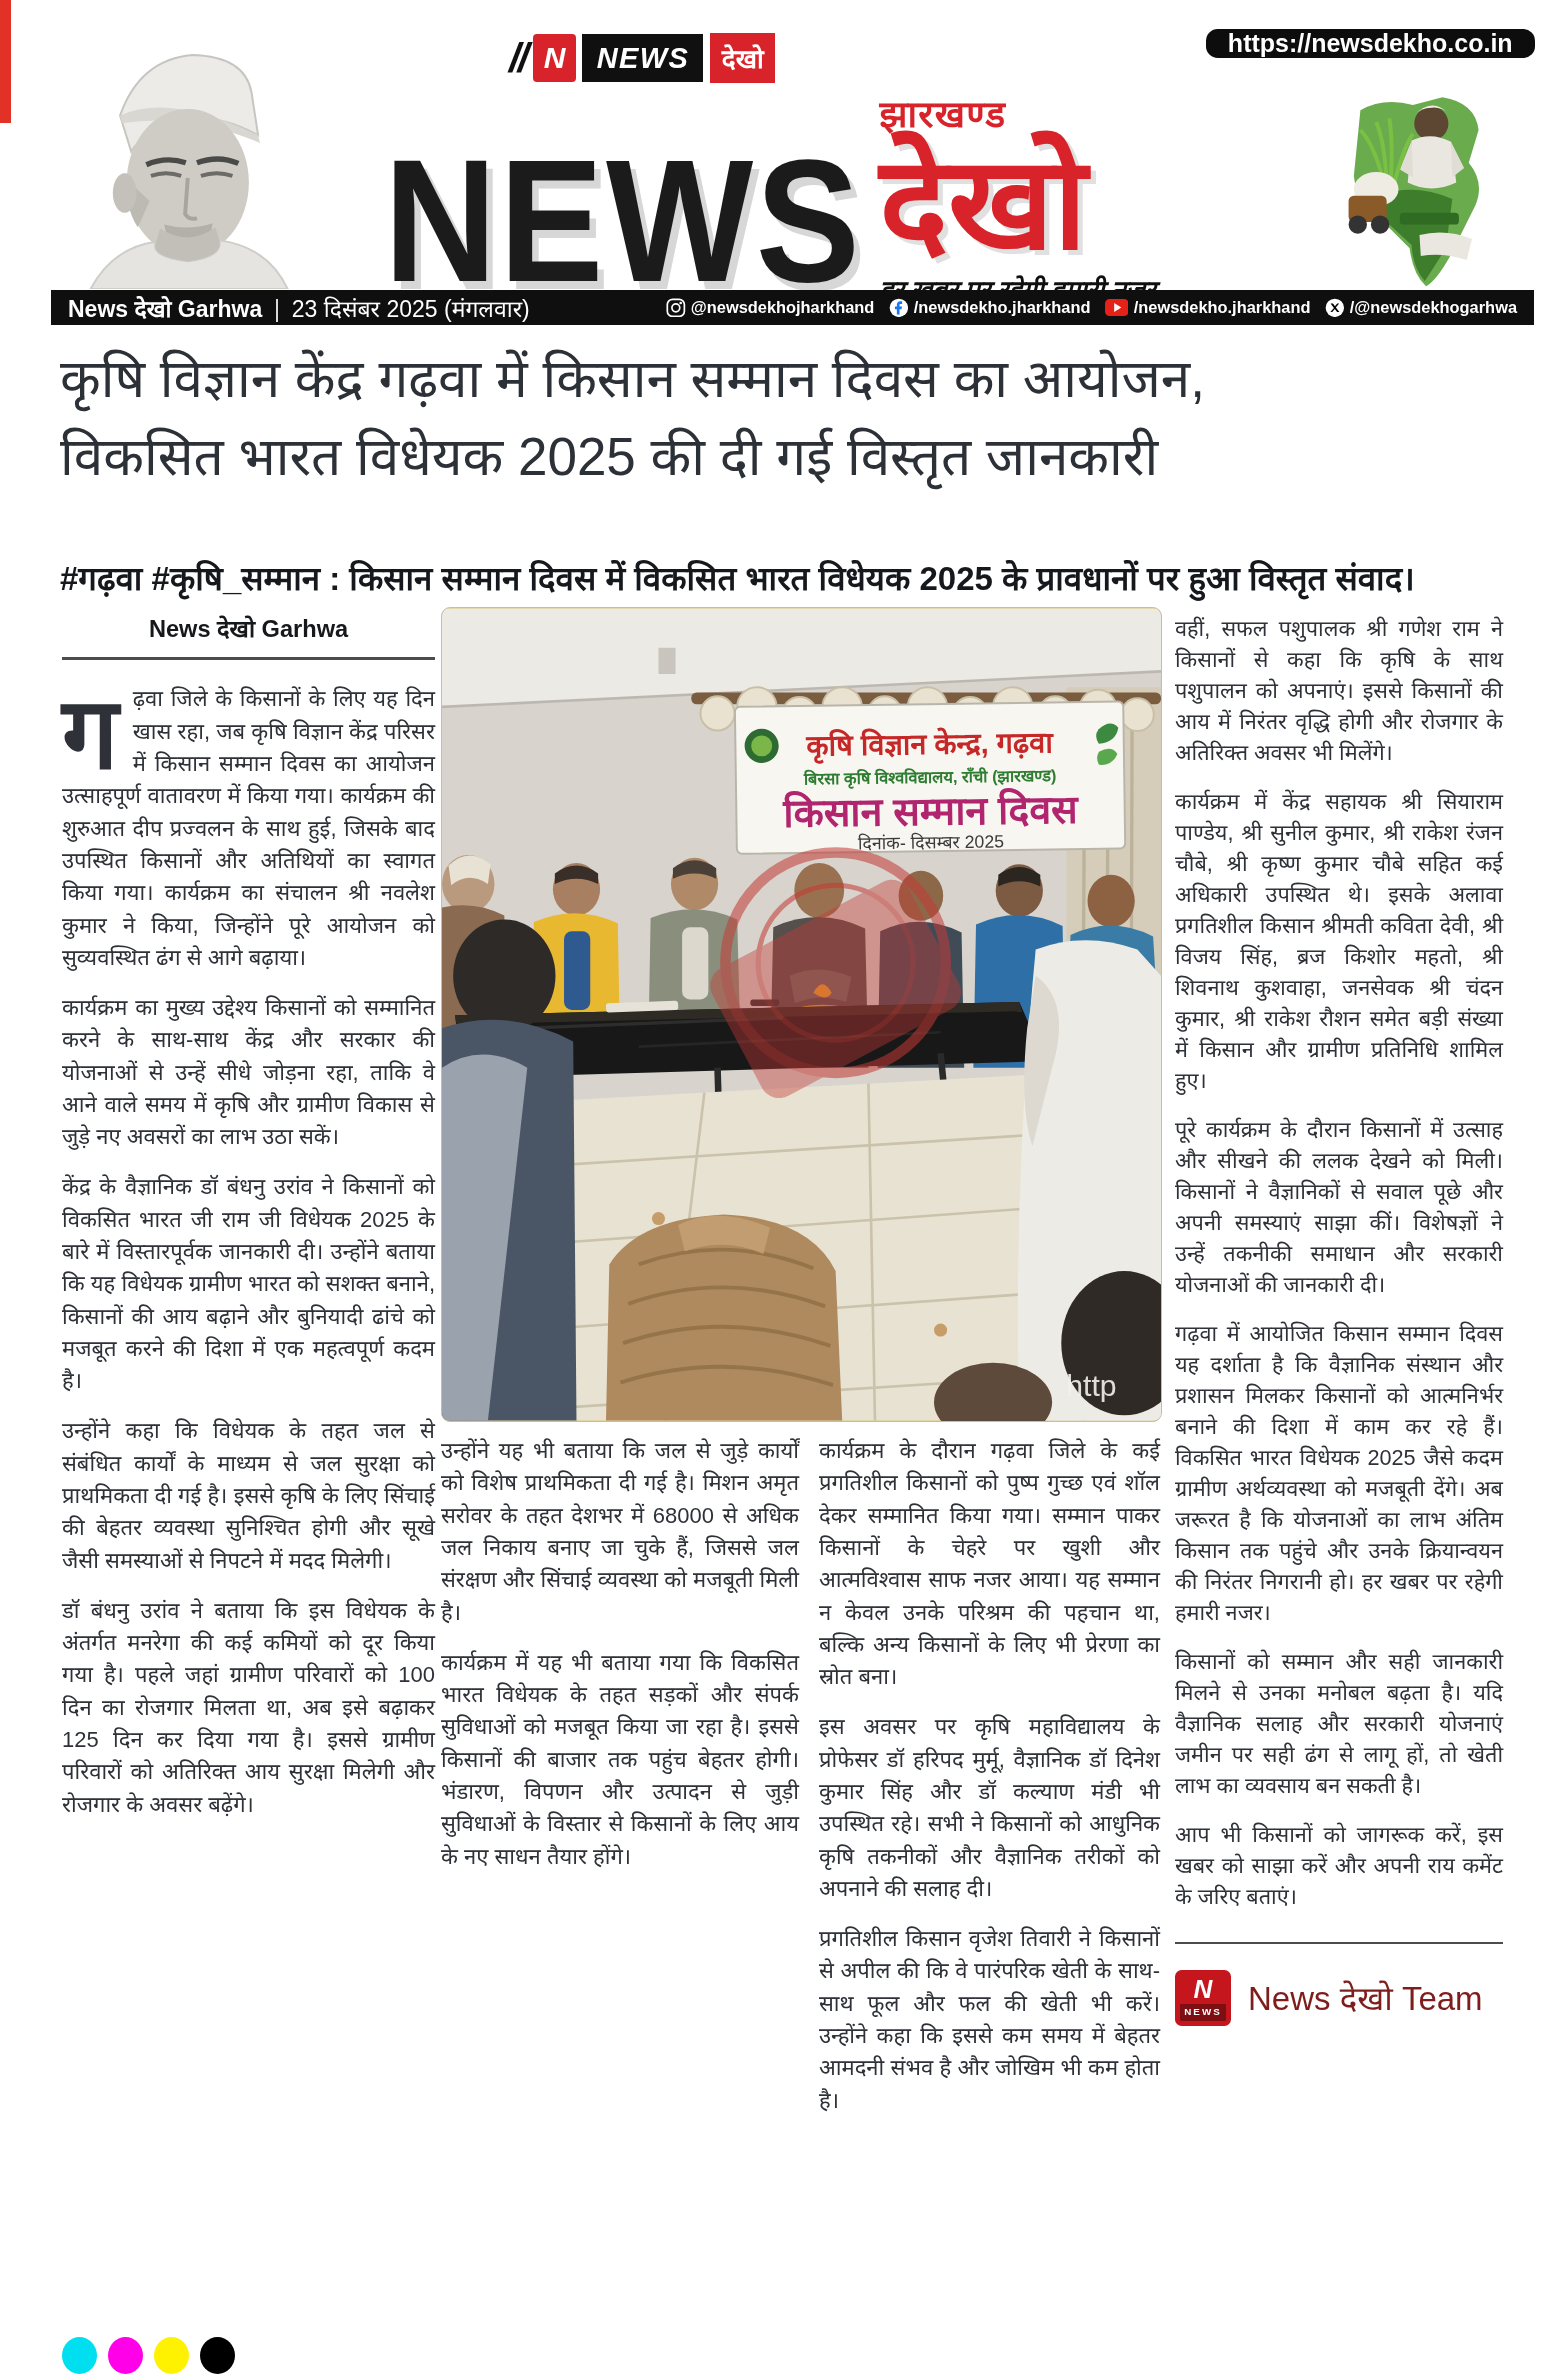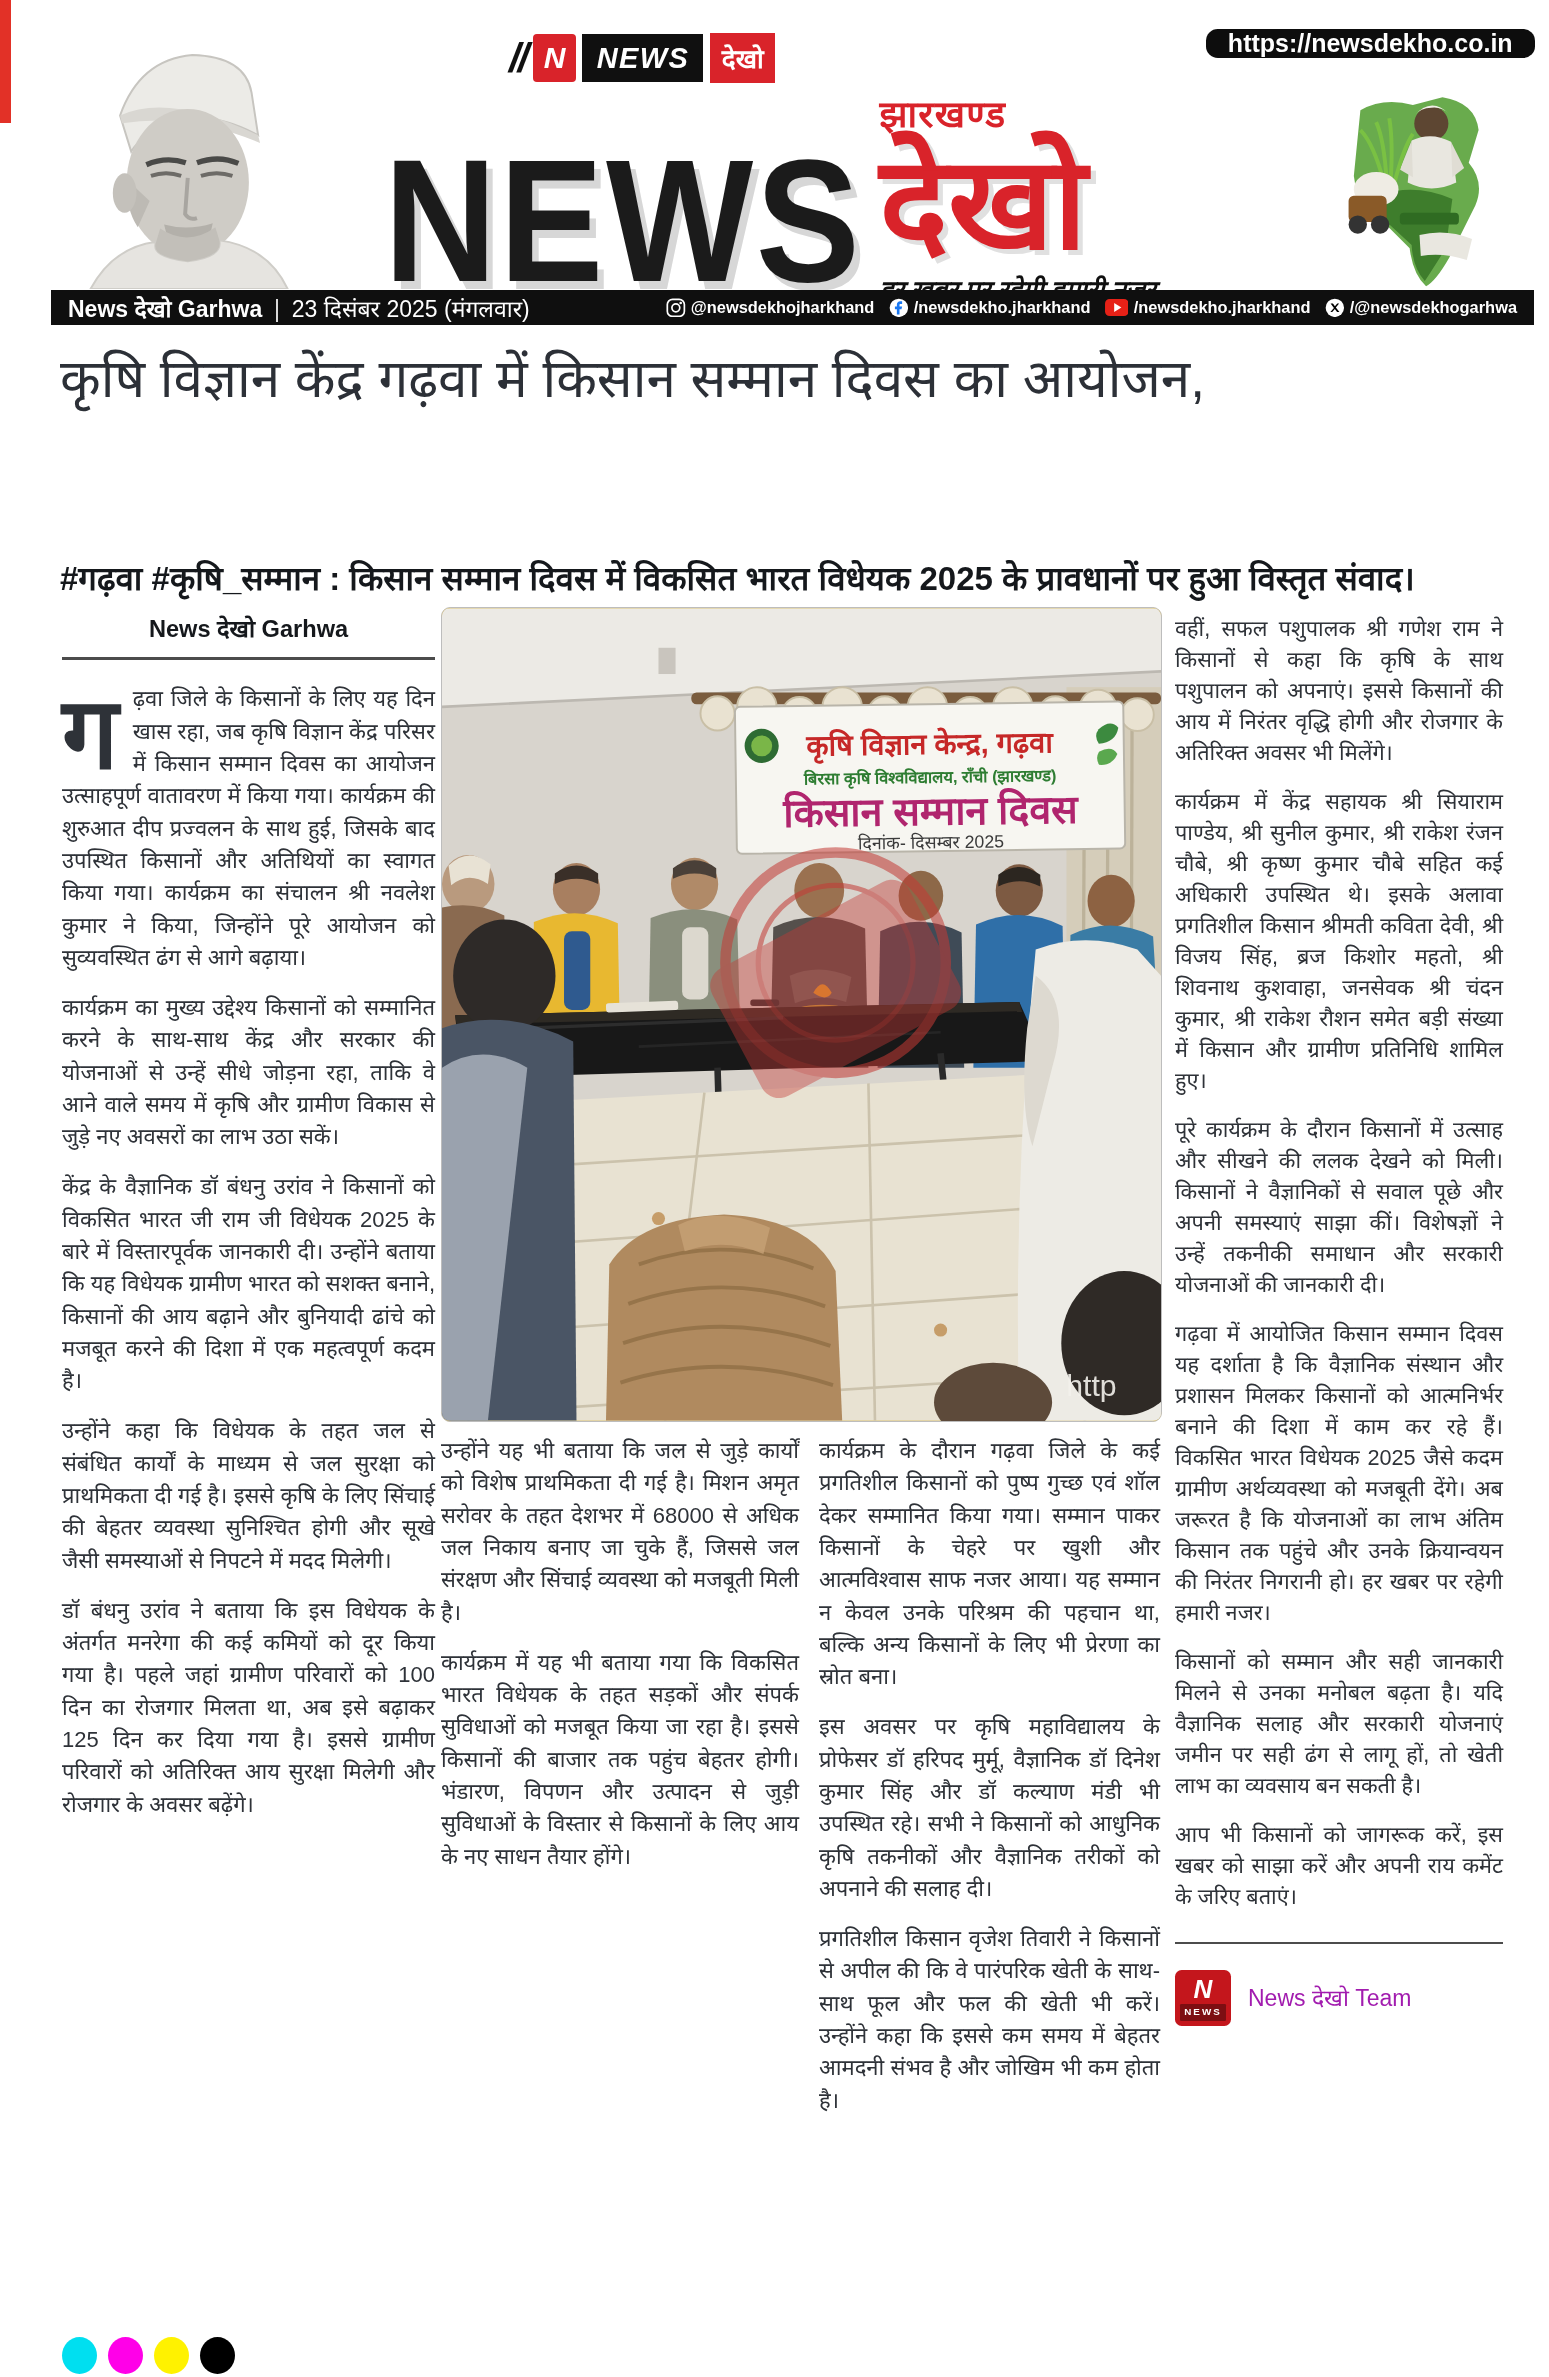--- a/index.html
+++ b/index.html
@@ -65,21 +65,21 @@
          border:1.3px solid #bdbdbd;background:#eab308;}
 
   
   .endrule{height:2.6px;background:#4c4c4c;margin:30px 0 26px 0;}
   .team{display:flex;align-items:center;gap:17px;}
   .team-logo{width:56px;height:56px;background:#c4161c;border-radius:6.6px;position:relative;
              display:flex;flex-direction:column;align-items:center;justify-content:center;color:#fff;}
   .team-logo .tn{font-size:26px;font-weight:900;font-style:italic;line-height:1;}
   .team-logo .tnews{font-size:9.8px;font-weight:700;letter-spacing:2px;background:#7d0e12;
              padding:1.3px 3.9px;border-radius:1.3px;margin-top:2px;}
-  .team-text{font-size:23px;color:#a21caf;}
+  .team-text{font-size:33px;color:#7f1d1d;}
 
   
   .dots{left:62px;top:2337px;display:flex;gap:11px;}
   .dot{width:35px;height:37px;border-radius:50%;}
 </style>
 </head>
 <body>
 
 <div class="page">
 
@@ -190,20 +190,21 @@
               <path d="M8.5 8.5h3.6l3 4.2 3.6-4.2h2.8l-5 5.8 5.5 7.2h-3.6l-3.4-4.7-4 4.7H8.2l5.4-6.3z" fill="#000"></path>
             </svg>
         </span>
         <span>/@newsdekhogarhwa</span>
       </span>
     </div>
   </div>
 
   <div class="abs headline">
     <div>कृषि विज्ञान केंद्र गढ़वा में किसान सम्मान दिवस का आयोजन,</div>
+    <div>विकसित भारत विधेयक 2025 की दी गई विस्तृत जानकारी</div>
   </div>
   <div class="abs subheadline">#गढ़वा #कृषि_सम्मान : किसान सम्मान दिवस में विकसित भारत विधेयक 2025 के प्रावधानों पर हुआ विस्तृत संवाद।</div>
 
   <div class="abs col col1">
     <div class="byline">News देखो Garhwa</div>
     <div class="byline-rule"></div>
     <p><span class="dropcap">ग</span><span>ढ़वा जिले के किसानों के लिए यह दिन खास रहा, जब कृषि विज्ञान केंद्र परिसर में किसान सम्मान दिवस का आयोजन उत्साहपूर्ण वातावरण में किया गया। कार्यक्रम की शुरुआत दीप प्रज्वलन के साथ हुई, जिसके बाद उपस्थित किसानों और अतिथियों का स्वागत किया गया। कार्यक्रम का संचालन श्री नवलेश कुमार ने किया, जिन्होंने पूरे आयोजन को सुव्यवस्थित ढंग से आगे बढ़ाया।</span></p>
     <p>कार्यक्रम का मुख्य उद्देश्य किसानों को सम्मानित करने के साथ-साथ केंद्र और सरकार की योजनाओं से उन्हें सीधे जोड़ना रहा, ताकि वे आने वाले समय में कृषि और ग्रामीण विकास से जुड़े नए अवसरों का लाभ उठा सकें।</p>
     <p>केंद्र के वैज्ञानिक डॉ बंधनु उरांव ने किसानों को विकसित भारत जी राम जी विधेयक 2025 के बारे में विस्तारपूर्वक जानकारी दी। उन्होंने बताया कि यह विधेयक ग्रामीण भारत को सशक्त बनाने, किसानों की आय बढ़ाने और बुनियादी ढांचे को मजबूत करने की दिशा में एक महत्वपूर्ण कदम है।</p>
     <p>उन्होंने कहा कि विधेयक के तहत जल से संबंधित कार्यों के माध्यम से जल सुरक्षा को प्राथमिकता दी गई है। इससे कृषि के लिए सिंचाई की बेहतर व्यवस्था सुनिश्चित होगी और सूखे जैसी समस्याओं से निपटने में मदद मिलेगी।</p>

